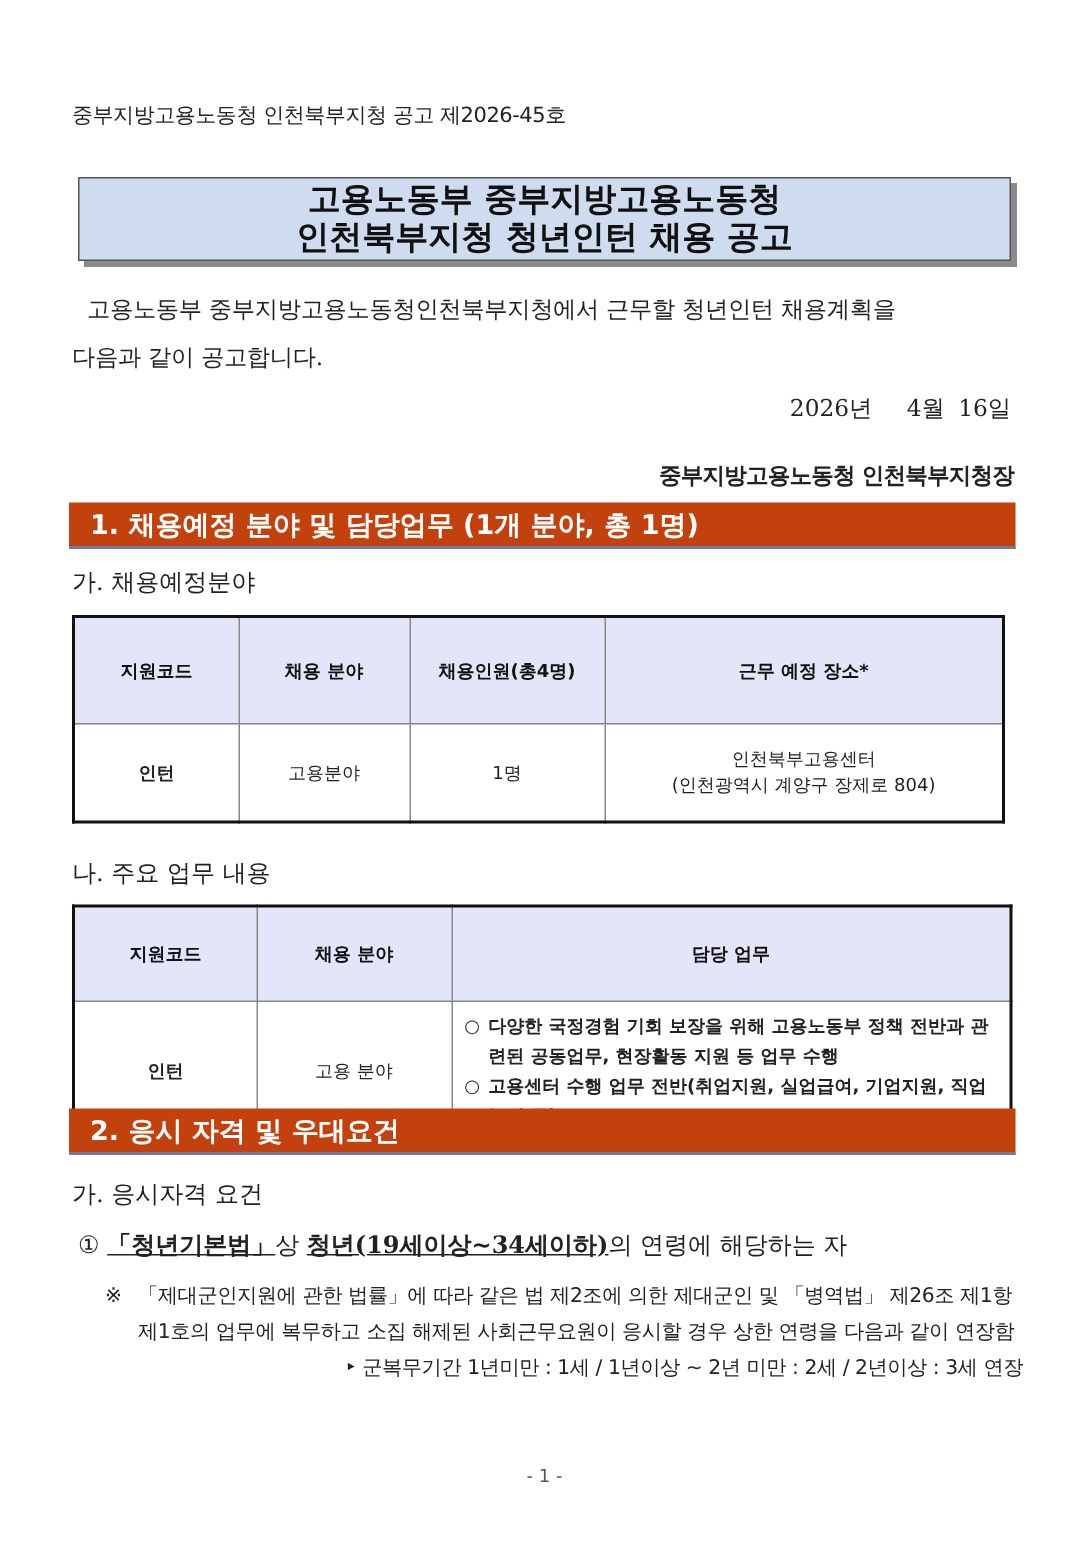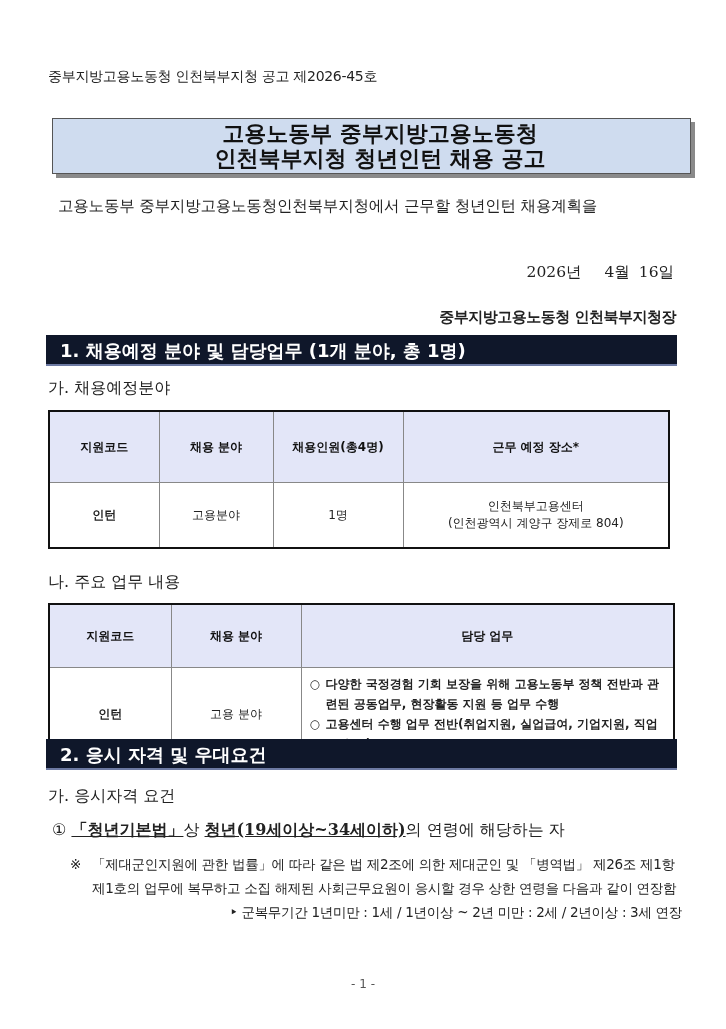--- a/index.html
+++ b/index.html
@@ -5,27 +5,27 @@
   html, body { margin: 0; padding: 0; background: #ffffff; }
   body { width: 726px; height: 1029px; position: relative; overflow: hidden;
          font-family: "DejaVu Sans", sans-serif; color: #111; }
   .abs { position: absolute; }
   .serif { font-family: "DejaVu Serif", "Liberation Serif", serif; }
   .notice-no { left: 48px; top: 68px; font-size: 14px; letter-spacing: -0.3px; color: #222; }
   .title-box { left: 52px; top: 118px; width: 620px; height: 54px;
                background: #cfdcef; border: 1px solid #555;
                box-shadow: 4px 4px 0 #8a8a8a; text-align: center;
                font-weight: bold; font-size: 22px; line-height: 25px; color: #111;
-               display: flex; flex-direction: column; justify-content: center; padding-left: 17px; }
+               display: flex; flex-direction: column; justify-content: center; }
   .intro { left: 48px; top: 190px; width: 632px; font-size: 15.5px; line-height: 32px; color: #222; letter-spacing: -0.2px; }
   .intro .indent { padding-left: 10px; }
   .date { right: 52px; top: 262px; font-size: 15.5px; color: #222; }
   .date span { margin-left: 4px; }
   .sign { right: 50px; top: 308px; font-size: 15px; font-weight: bold; color: #222; letter-spacing: -0.5px; margin-left: 44px; }
-  .sec-bar { left: 46px; width: 631px; height: 31px; background: #0f172a;
+  .sec-bar { left: 46px; width: 631px; height: 31px; background: #c2410c;
              color: #fff; font-weight: bold; font-size: 18px; line-height: 31px;
              padding-left: 14px; box-sizing: border-box; border-bottom: 2px solid #6d7aa3; }
   .sub { left: 48px; font-size: 16px; color: #222; }
   table.doc { position: absolute; border-collapse: collapse; border: 2px solid #111; table-layout: fixed; }
   table.doc th, table.doc td { border: 1px solid #888; text-align: center; font-size: 12px; padding: 15px; }
   table.doc th { background: #e3e6f8; font-weight: bold; height: 40px; color: #111; }
   table.doc td { color: #222; }
   table.doc td.bold { font-weight: bold; }
   .duties { text-align: left !important; padding: 6px 8px !important; font-weight: bold; line-height: 20px; font-size: 12px !important; }
   .duty { display: flex; }
@@ -43,20 +43,21 @@
 
 <div class="abs notice-no">중부지방고용노동청 인천북부지청 공고 제2026-45호</div>
 
 <div class="abs title-box">
   <div>고용노동부 중부지방고용노동청</div>
   <div>인천북부지청 청년인턴 채용 공고</div>
 </div>
 
 <div class="abs intro serif">
   <div class="indent">고용노동부 중부지방고용노동청인천북부지청에서 근무할 청년인턴 채용계획을</div>
+  <div>다음과 같이 공고합니다.</div>
 </div>
 
 <div class="abs date serif">
   <span>2026년</span>
   <span style="margin-left:18px">4월</span>
   <span>16일</span>
 </div>
 <div class="abs sign serif">중부지방고용노동청 인천북부지청장</div>
 
 <div class="abs sec-bar" style="top:335px">1. 채용예정 분야 및 담당업무 (1개 분야, 총 1명)</div>

